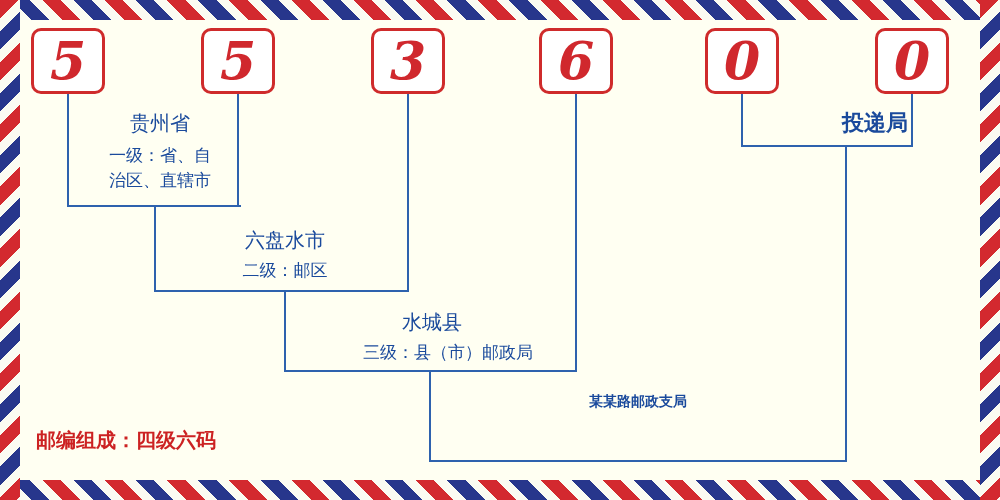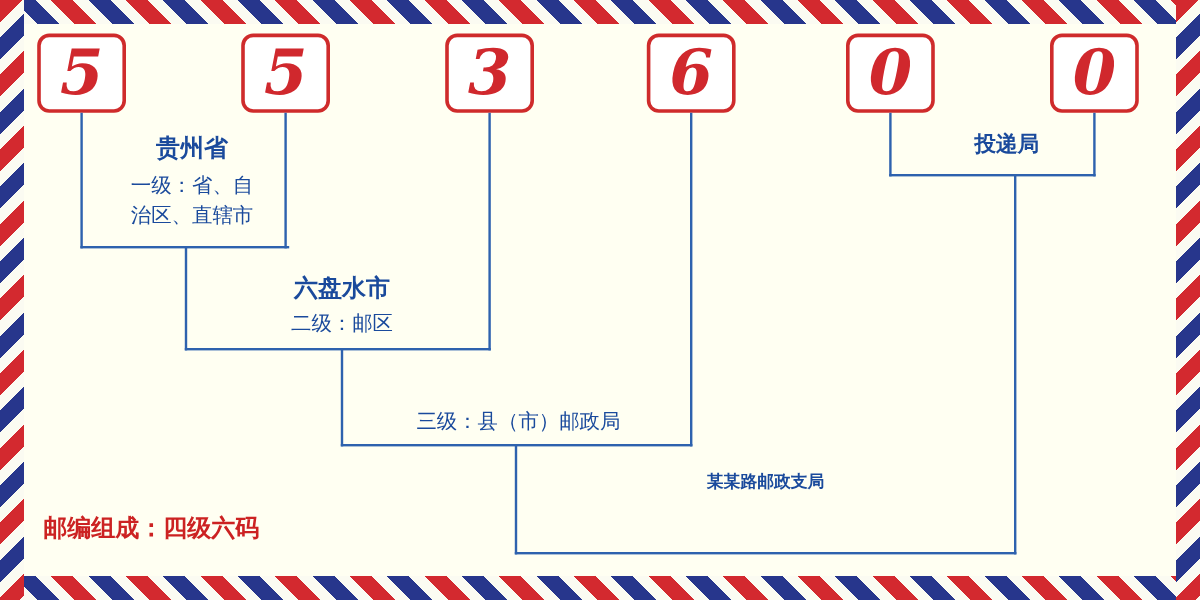--- a/index.html
+++ b/index.html
@@ -27,21 +27,21 @@
   }
   .digit{
     font-family:"DejaVu Serif","Liberation Serif",serif;
     font-style:italic;font-weight:bold;
     font-size:52px;line-height:1;color:#d0282d;
   }
 
   .line{position:absolute;background:#2e62ae;}
 
   .lbl{position:absolute;text-align:center;color:#1a4a9c;}
-  .lbl.title{font-weight:bold;font-size:20px;}
+  .lbl.title{font-weight:normal;font-size:20px;}
   .lbl.small-title{font-weight:bold;font-size:14px;}
   .lbl.desc{font-size:17px;line-height:25px;white-space:pre-line;text-align:center;}
   .footer-note{
     position:absolute;left:36px;top:427px;
     color:#cc2222;font-weight:bold;font-size:20px;text-align:center;
   }
 </style>
 </head>
 <body>
 
@@ -91,21 +91,22 @@
   <div class="line" style="left:741px;top:145px;width:172px;height:2px"></div>
   <div class="line" style="left:911px;top:94px;width:2px;height:53px"></div>
 
   <div class="lbl title" style="left:80px;top:110px;width:160px">贵州省</div>
   <div class="lbl desc" style="left:68px;top:143px;width:184px">一级：省、自
 治区、直辖市</div>
 
   <div class="lbl title" style="left:205px;top:227px;width:160px">六盘水市</div>
   <div class="lbl desc" style="left:205px;top:258px;width:160px">二级：邮区</div>
 
-  <div class="lbl desc" style="left:322px;top:340px;width:220px">三级：县（市）邮政局</div>
+  <div class="lbl title" style="left:352px;top:309px;width:160px">水城县</div>
+  <div class="lbl desc" style="left:338px;top:340px;width:220px">三级：县（市）邮政局</div>
 
   <div class="lbl small-title" style="left:548px;top:393px;width:180px">某某路邮政支局</div>
 
-  <div class="lbl small-title" style="left:764px;top:108px;width:150px;font-size:18px">投递局</div>
+  <div class="lbl small-title" style="left:800px;top:108px;width:150px;font-size:22px">投递局</div>
 
   <div class="footer-note">邮编组成：四级六码</div>
 
 </div>
 
 </body></html>

